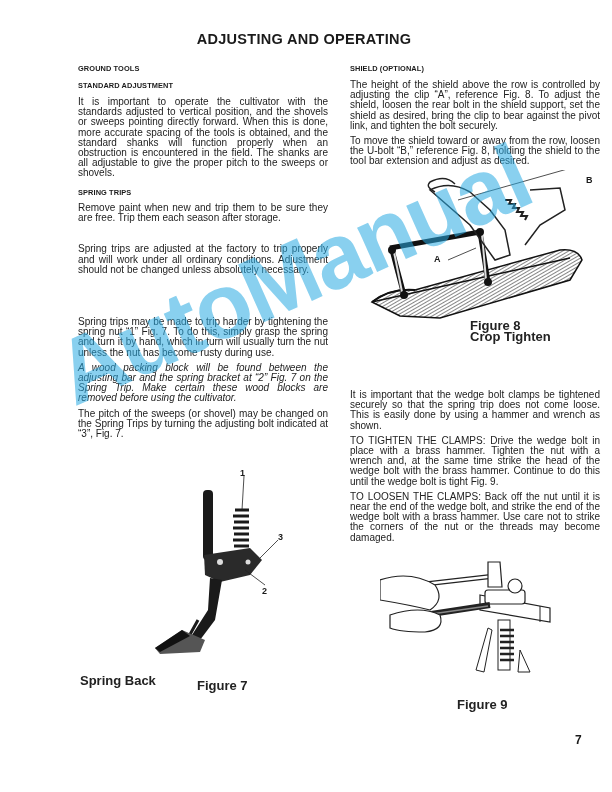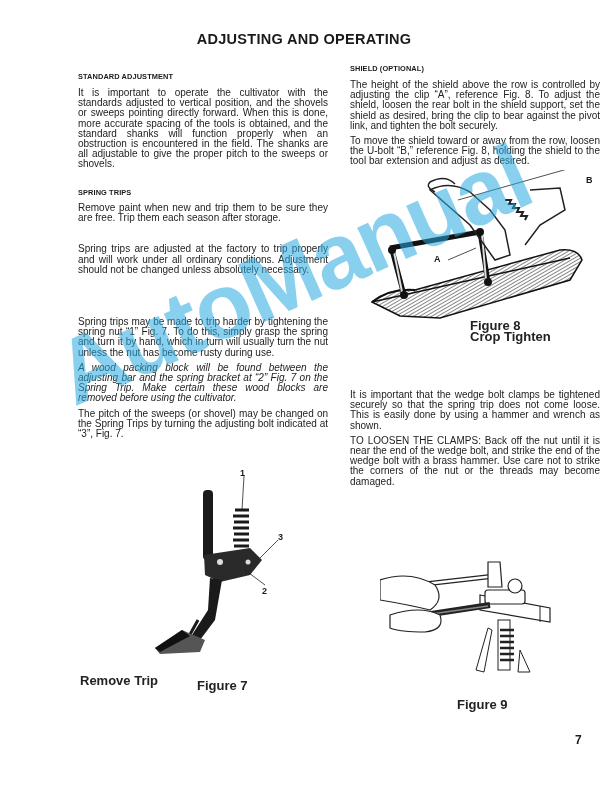--- a/index.html
+++ b/index.html
@@ -18,20 +18,21 @@
                white-space: nowrap; pointer-events: none; letter-spacing: -2px; }
   .pagenum { position: absolute; left: 575px; top: 733px; font-size: 12px; font-weight: bold; }
   svg { position: absolute; }
 </style>
 </head>
 <body>
 
 <div class="title">ADJUSTING AND OPERATING</div>
 
 <div class="col" style="left:78px; top:64px;">
+  <p class="h">GROUND TOOLS</p>
   <p class="h" style="margin-top:8px;">STANDARD ADJUSTMENT</p>
   <p class="p" style="margin-top:7px;">It is important to operate the cultivator with the standards adjusted to vertical position, and the shovels or sweeps pointing directly forward. When this is done, more accurate spacing of the tools is obtained, and the standard shanks will function properly when an obstruction is encountered in the field. The shanks are all adjustable to give the proper pitch to the sweeps or shovels.</p>
 </div>
 
 <div class="col" style="left:78px; top:188px;">
   <p class="h">SPRING TRIPS</p>
   <p class="p" style="margin-top:6px;">Remove paint when new and trip them to be sure they are free. Trip them each season after storage.</p>
   <p class="p" style="margin-top:21px;">Spring trips are adjusted at the factory to trip properly and will work under all ordinary conditions. Adjustment should not be changed unless absolutely necessary.</p>
 </div>
 
@@ -42,20 +43,21 @@
 </div>
 
 <div class="col" style="left:350px; top:64px;">
   <p class="h">SHIELD (OPTIONAL)</p>
   <p class="p" style="margin-top:7px;">The height of the shield above the row is controlled by adjusting the clip “A”, reference Fig. 8. To adjust the shield, loosen the rear bolt in the shield support, set the shield as desired, bring the clip to bear against the pivot link, and tighten the bolt securely.</p>
   <p class="p" style="margin-top:5px;">To move the shield toward or away from the row, loosen the U-bolt “B,” reference Fig. 8, holding the shield to the tool bar extension and adjust as desired.</p>
 </div>
 
 <div class="col" style="left:350px; top:383px;">
   <p class="p" style="margin-top:7px;">It is important that the wedge bolt clamps be tightened securely so that the spring trip does not come loose. This is easily done by using a hammer and wrench as shown.</p>
+  <p class="p" style="margin-top:5px;">TO TIGHTEN THE CLAMPS: Drive the wedge bolt in place with a brass hammer. Tighten the nut with a wrench and, at the same time strike the head of the wedge bolt with the brass hammer. Continue to do this until the wedge bolt is tight Fig. 9.</p>
   <p class="p" style="margin-top:5px;">TO LOOSEN THE CLAMPS: Back off the nut until it is near the end of the wedge bolt, and strike the end of the wedge bolt with a brass hammer. Use care not to strike the corners of the nut or the threads may become damaged.</p>
 </div>
 
 <svg style="left:360px; top:170px;" width="240" height="150" viewBox="0 0 240 150">
   <defs>
     <pattern id="hatch" width="3" height="3" patternUnits="userSpaceOnUse" patternTransform="rotate(60)">
       <line x1="0" y1="0" x2="0" y2="3" stroke="#333" stroke-width="1.2"></line>
     </pattern>
   </defs>
 
@@ -102,21 +104,21 @@
   <path d="M35,178 L62,160 L85,170 L80,182 L40,184 Z" fill="#555"></path>
   <path d="M35,178 L62,160 L70,166 L40,182 Z" fill="#111"></path>
 
   <line x1="124" y1="6" x2="122" y2="40" stroke="#222" stroke-width="0.8"></line>
   <line x1="158" y1="70" x2="140" y2="88" stroke="#222" stroke-width="0.8"></line>
   <line x1="145" y1="115" x2="125" y2="100" stroke="#222" stroke-width="0.8"></line>
 </svg>
 <span class="abs" style="left:240px; top:468px; font-size:9px; font-weight:bold;">1</span>
 <span class="abs" style="left:262px; top:586px; font-size:9px; font-weight:bold;">2</span>
 <span class="abs" style="left:278px; top:532px; font-size:9px; font-weight:bold;">3</span>
-<span class="cap" style="left:80px; top:673px;">Remove Trip</span>
+<span class="cap" style="left:80px; top:673px;">Spring Back</span>
 <span class="cap" style="left:184px; top:678px;padding-left:13px;">Figure 7</span>
 
 <svg style="left:380px; top:560px;" width="180" height="130" viewBox="0 0 180 130">
 
   <path d="M100,35 L170,48 L170,62 L100,50 Z" fill="#fff" stroke="#222" stroke-width="1.2"></path>
   <line x1="160" y1="46" x2="160" y2="62" stroke="#222"></line>
 
   <rect x="105" y="30" width="40" height="14" rx="3" fill="#fff" stroke="#222" stroke-width="1.2"></rect>
   <circle cx="135" cy="26" r="7" fill="#fff" stroke="#222" stroke-width="1.2"></circle>
 

